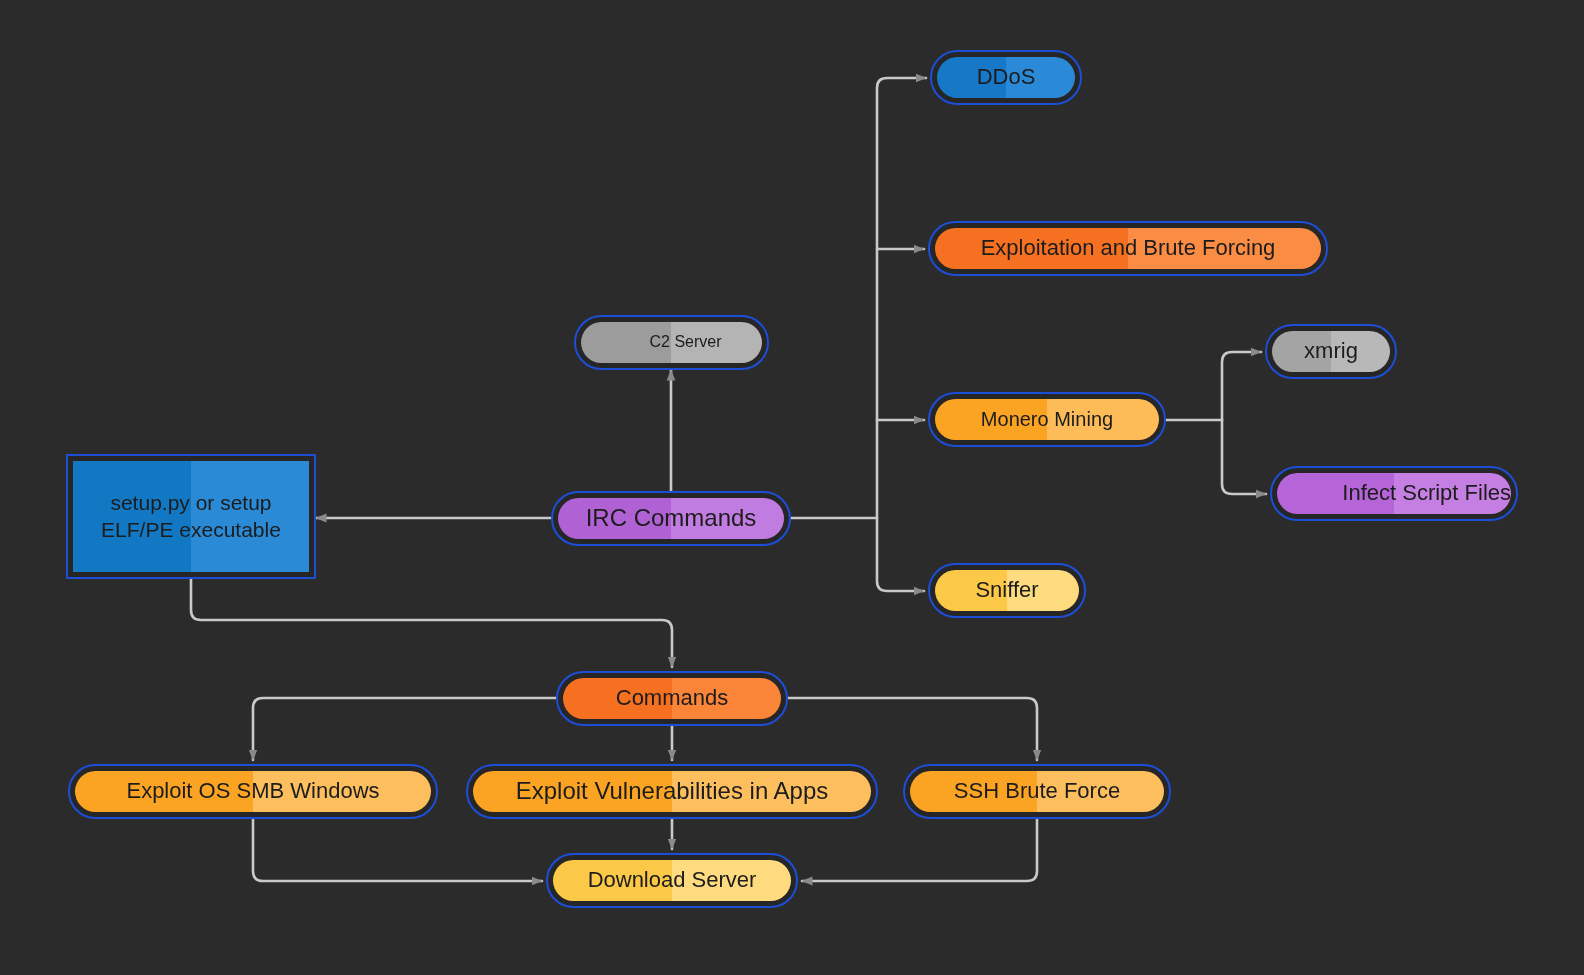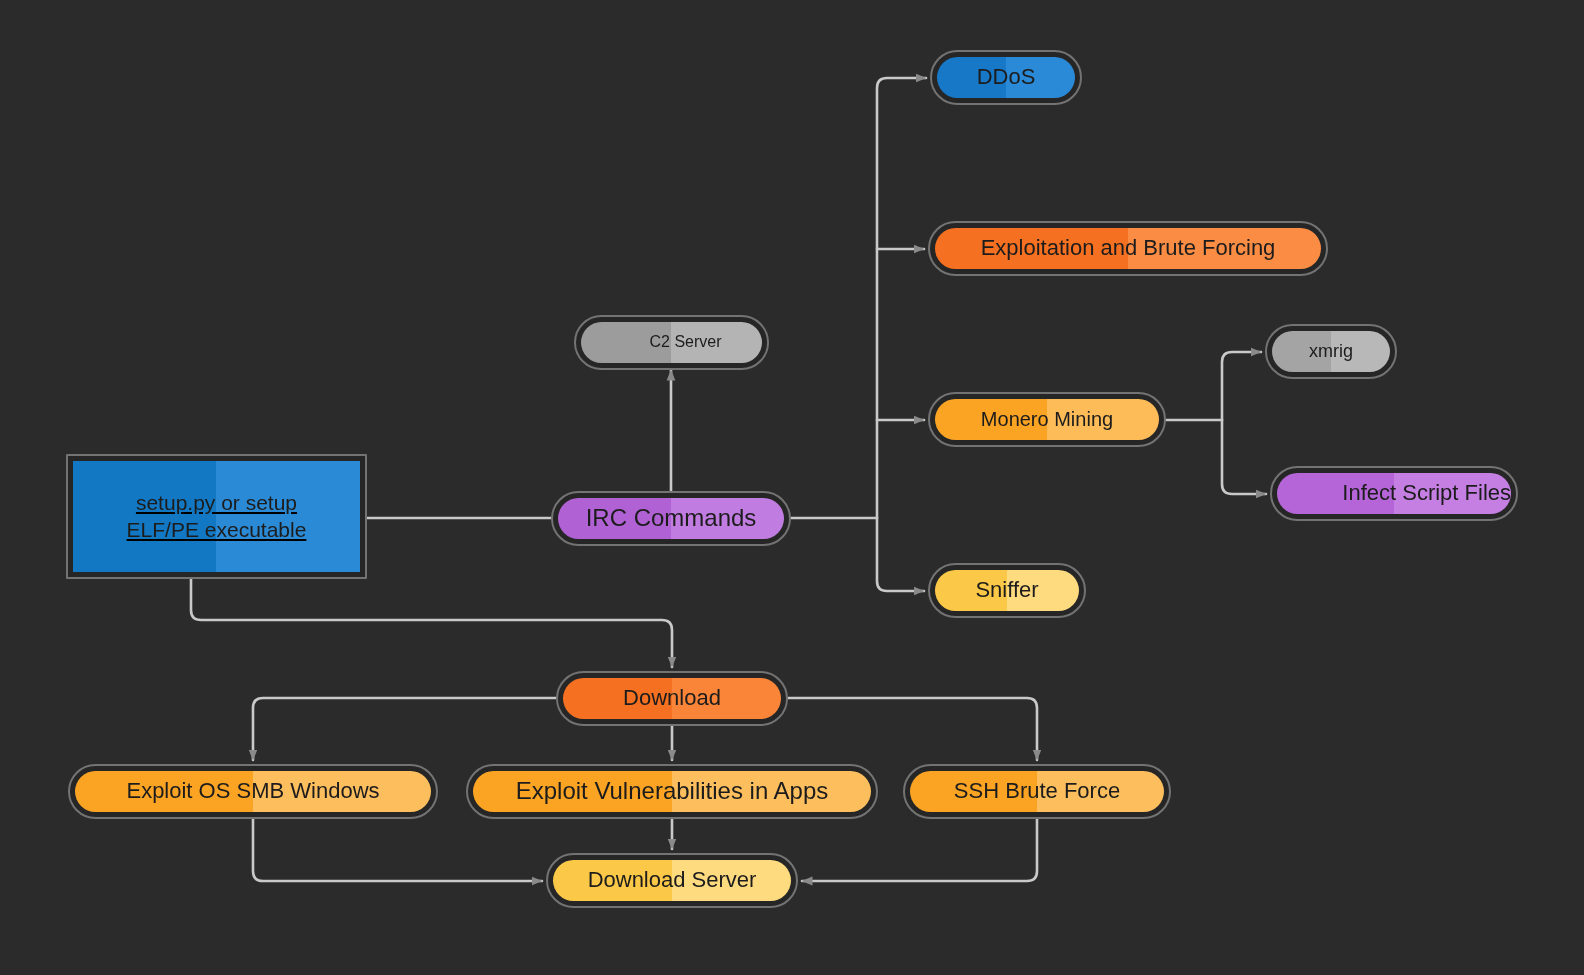--- a/index.html
+++ b/index.html
@@ -30,21 +30,21 @@
     font-weight: bold;
     font-size: 55px;
     line-height: 1.35;
     color: #f2f2f0;
     letter-spacing: -0.5px;
     white-space: pre-line;
   }
   .node {
     position: absolute;
     box-sizing: border-box;
-    border: 2px solid #737373;
+    border: 2px solid #1d4ed8;
     background: #262626;
     padding: 5px;
     display: flex;
     align-items: center;
     justify-content: center;
   }
   .node .fill {
     width: 100%;
     height: 100%;
     display: flex;
@@ -107,21 +107,21 @@
 
       <path d="M253,819 L253,871 Q253,881 263,881 L542,881" marker-end="url(#ah)"></path>
 
       <path d="M672,819 L672,849" marker-end="url(#ah)"></path>
 
       <path d="M1037,819 L1037,871 Q1037,881 1027,881 L802,881" marker-end="url(#ah)"></path>
     </g>
   </svg>
 
   <div id="nodes">
-      <div class="node rect" style="left: 66px; top: 454px; width: 301px; height: 125px; text-decoration: underline;">
+      <div class="node rect" style="left: 66px; top: 454px; width: 250px; height: 125px;">
         <div class="fill" style="background: linear-gradient(to right, rgb(18, 120, 196) 0%, rgb(18, 120, 196) 50%, rgb(42, 138, 214) 50%, rgb(42, 138, 214) 100%);">
           <div class="label" style="font-size: 21px;">setup.py or setup
 ELF/PE executable</div>
         </div>
       </div>
       <div class="node pill" style="left: 574px; top: 315px; width: 195px; height: 55px;">
         <div class="fill" style="background: linear-gradient(to right, rgb(156, 156, 156) 0%, rgb(156, 156, 156) 50%, rgb(180, 180, 180) 50%, rgb(180, 180, 180) 100%);">
           <div class="label" style="font-size: 16px; margin-left: 28px;">C2 Server</div>
         </div>
       </div>
@@ -140,36 +140,36 @@
           <div class="label" style="font-size: 22px;">Exploitation and Brute Forcing</div>
         </div>
       </div>
       <div class="node pill" style="left: 928px; top: 392px; width: 238px; height: 55px;">
         <div class="fill" style="background: linear-gradient(to right, rgb(251, 164, 36) 0%, rgb(251, 164, 36) 50%, rgb(253, 188, 88) 50%, rgb(253, 188, 88) 100%);">
           <div class="label" style="font-size: 20px;">Monero Mining</div>
         </div>
       </div>
       <div class="node pill" style="left: 1265px; top: 324px; width: 132px; height: 55px;">
         <div class="fill" style="background: linear-gradient(to right, rgb(164, 164, 164) 0%, rgb(164, 164, 164) 50%, rgb(184, 184, 184) 50%, rgb(184, 184, 184) 100%);">
-          <div class="label" style="font-size: 18px;">xmrig</div>
+          <div class="label" style="font-size: 22px;">xmrig</div>
         </div>
       </div>
       <div class="node pill" style="left: 1270px; top: 466px; width: 248px; height: 55px;">
         <div class="fill" style="background: linear-gradient(to right, rgb(181, 101, 216) 0%, rgb(181, 101, 216) 50%, rgb(197, 126, 226) 50%, rgb(197, 126, 226) 100%); justify-content: flex-end;">
           <div class="label" style="font-size: 22px;">Infect Script Files</div>
         </div>
       </div>
       <div class="node pill" style="left: 928px; top: 563px; width: 158px; height: 55px;">
         <div class="fill" style="background: linear-gradient(to right, rgb(252, 200, 71) 0%, rgb(252, 200, 71) 50%, rgb(255, 219, 128) 50%, rgb(255, 219, 128) 100%);">
           <div class="label" style="font-size: 22px;">Sniffer</div>
         </div>
       </div>
       <div class="node pill" style="left: 556px; top: 671px; width: 232px; height: 55px;">
         <div class="fill" style="background: linear-gradient(to right, rgb(245, 112, 32) 0%, rgb(245, 112, 32) 50%, rgb(250, 132, 56) 50%, rgb(250, 132, 56) 100%);">
-          <div class="label" style="font-size: 22px;">Download</div>
+          <div class="label" style="font-size: 22px;">Commands</div>
         </div>
       </div>
       <div class="node pill" style="left: 68px; top: 764px; width: 370px; height: 55px;">
         <div class="fill" style="background: linear-gradient(to right, rgb(251, 164, 36) 0%, rgb(251, 164, 36) 50%, rgb(253, 190, 94) 50%, rgb(253, 190, 94) 100%);">
           <div class="label" style="font-size: 22px;">Exploit OS SMB Windows</div>
         </div>
       </div>
       <div class="node pill" style="left: 466px; top: 764px; width: 412px; height: 55px;">
         <div class="fill" style="background: linear-gradient(to right, rgb(251, 164, 36) 0%, rgb(251, 164, 36) 50%, rgb(253, 190, 94) 50%, rgb(253, 190, 94) 100%);">
           <div class="label" style="font-size: 24px;">Exploit Vulnerabilities in Apps</div>

